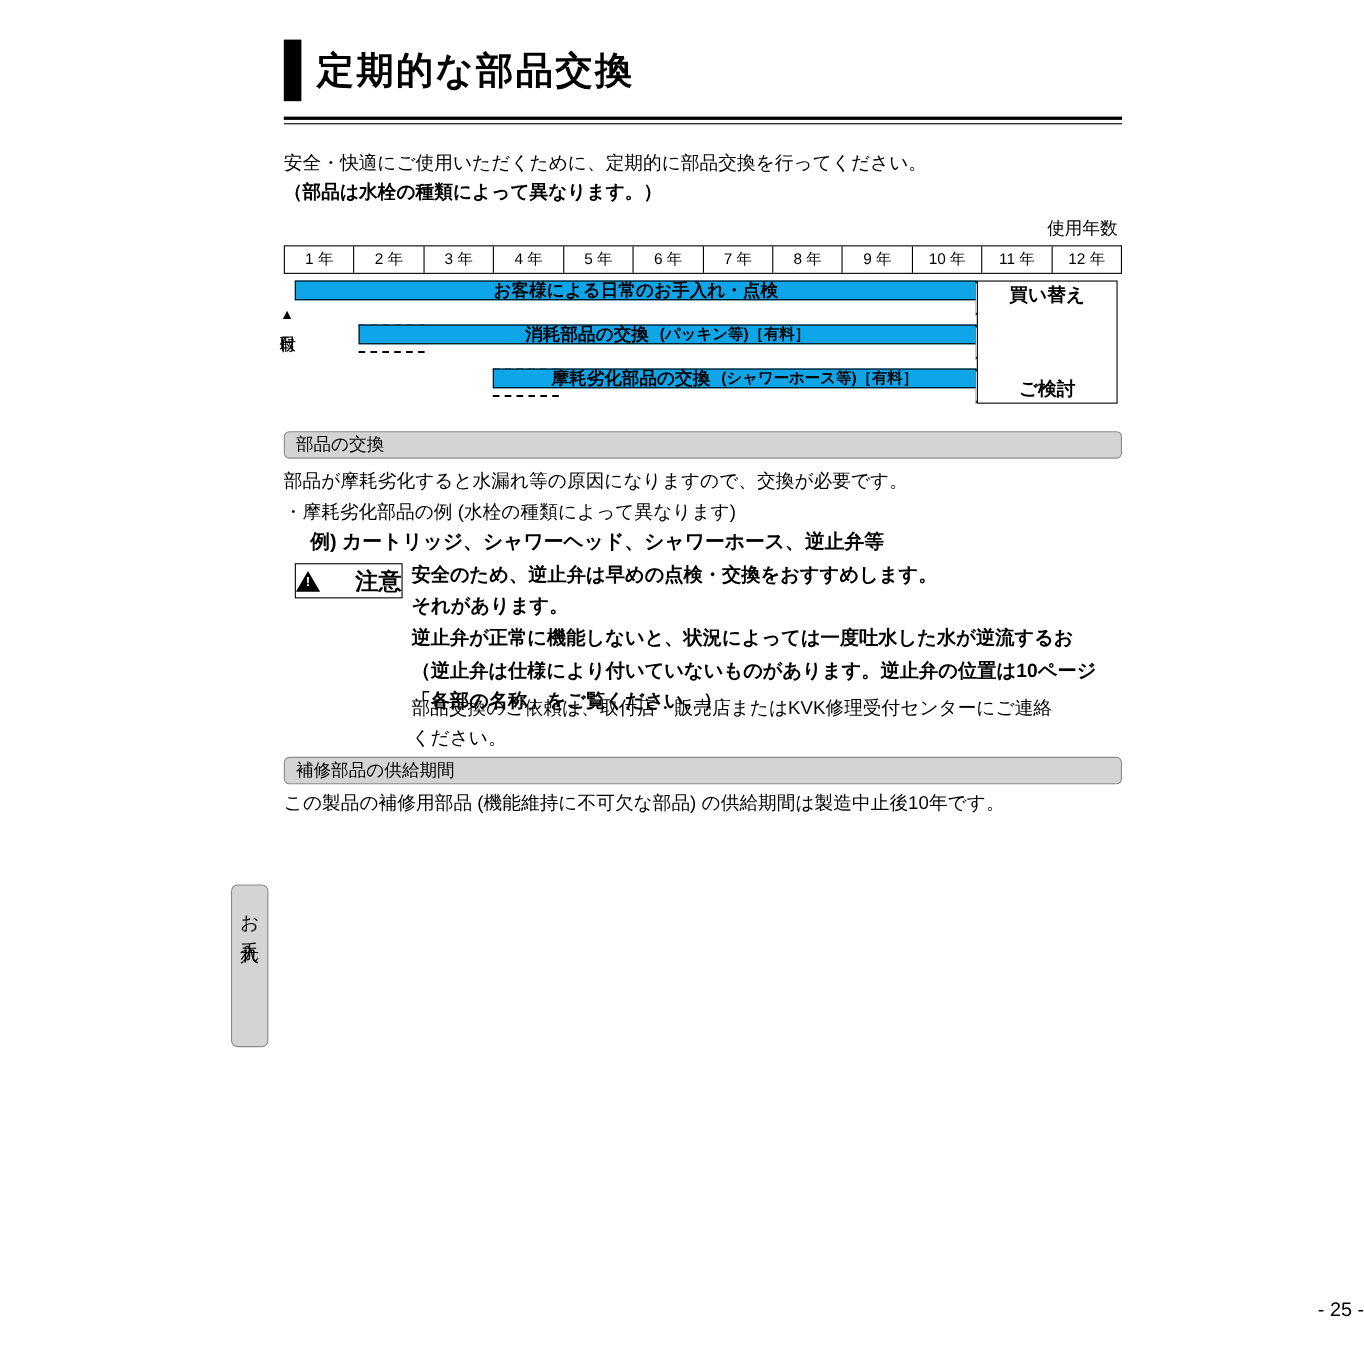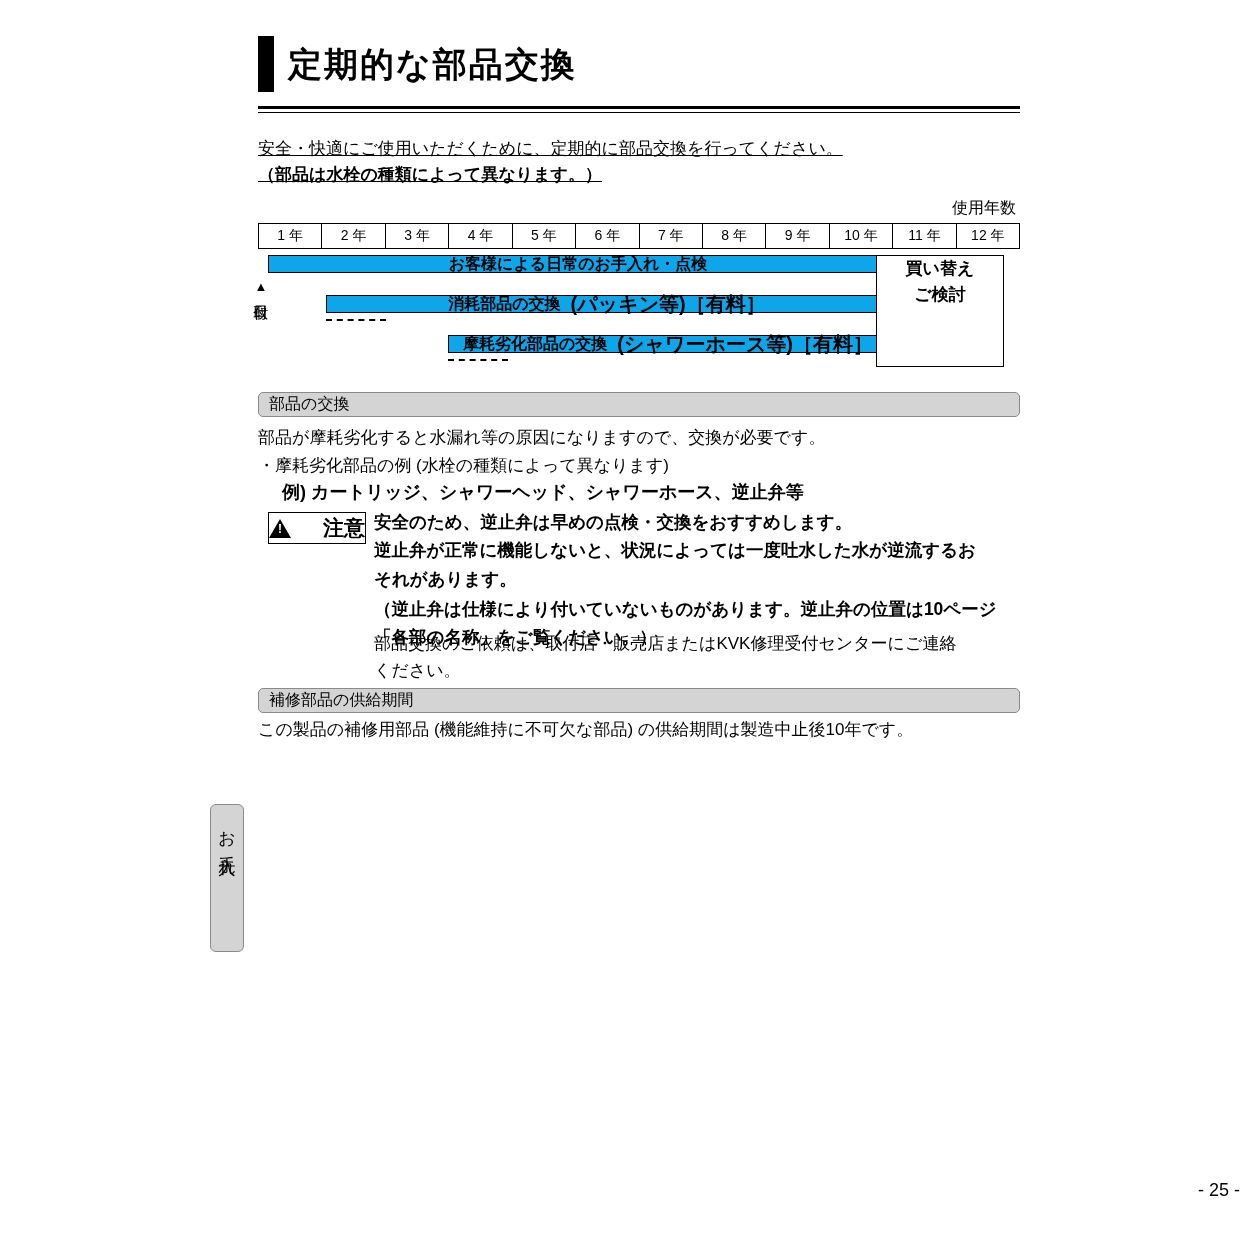--- a/index.html
+++ b/index.html
@@ -52,21 +52,20 @@
   }
 
   
   .intro {
     position: absolute;
     left: 258px;
     top: 136px;
     width: 780px;
     font-size: 17px;
     line-height: 1.55;
-    text-decoration: underline;
   }
   .intro .b { font-weight: bold; }
 
   
   .chart {
     position: absolute;
     left: 258px;
     top: 198px;
     width: 762px;
   }
@@ -104,21 +103,21 @@
     border: 1.5px solid #000;
     box-sizing: border-box;
     background: #0ea5e9;
     display: flex;
     align-items: center;
     justify-content: center;
     font-size: 16px;
     font-weight: bold;
     white-space: nowrap;
   }
-  .bar .sm { font-size: 20px; font-weight: bold; margin-left: 10px; }
+  .bar .sm { font-size: 14px; font-weight: bold; margin-left: 10px; }
   
   .bar::after {
     content: "";
     position: absolute;
     right: -17px;
     top: -1.5px;
     width: 0; height: 0;
     border-top: 16.5px solid transparent;
     border-bottom: 16.5px solid transparent;
     border-left: 17px solid #000;
@@ -143,30 +142,30 @@
     border-top: 2px dashed #000;
     border-bottom: 2px dashed #000;
     height: 26px;
     box-sizing: border-box;
   }
   .dash2 { left: 68px;  top: 40px; width: 60px; }
   .dash3 { left: 190px; top: 80px; width: 60px; }
 
   .replace-box {
     position: absolute;
-    right: 16px;
+    right: 4px;
     top: 0px;
     width: 128px;
     height: 112px;
     border: 1.5px solid #000;
     box-sizing: border-box;
     display: flex;
     flex-direction: column;
     align-items: center;
-    justify-content: flex-start;
+    justify-content: space-between;
     font-size: 17px;
     font-weight: bold;
     line-height: 1.5;
     background: #fff;
     z-index: 3;
   }
 
   .install-marker {
     position: absolute;
     left: -10px;
@@ -362,22 +361,22 @@
   <div class="body-text t1">部品が摩耗劣化すると水漏れ等の原因になりますので、交換が必要です。</div>
   <div class="body-text t2">・摩耗劣化部品の例 (水栓の種類によって異なります)</div>
   <div class="body-text t3" style="left:282px;">例) カートリッジ、シャワーヘッド、シャワーホース、逆止弁等</div>
 
   <div class="caution-box">
     <div class="caution-tri"></div>
     <div class="caution-label">注意</div>
   </div>
   <div class="caution-text">
     <div>安全のため、逆止弁は早めの点検・交換をおすすめします。</div>
+    <div>それがあります。</div>
     <div>逆止弁が正常に機能しないと、状況によっては一度吐水した水が逆流するお</div>
-    <div>それがあります。</div>
     <div class="caution-sub">（逆止弁は仕様により付いていないものがあります。逆止弁の位置は10ページ</div>
     <div>「各部の名称」をご覧ください。）</div>
   </div>
 
   <div class="body-text t4" style="left:374px; width:650px;">
     <div>部品交換のご依頼は、取付店・販売店またはKVK修理受付センターにご連絡</div>
     <div>ください。</div>
   </div>
 
   <div class="sec-head sec2">補修部品の供給期間</div>

